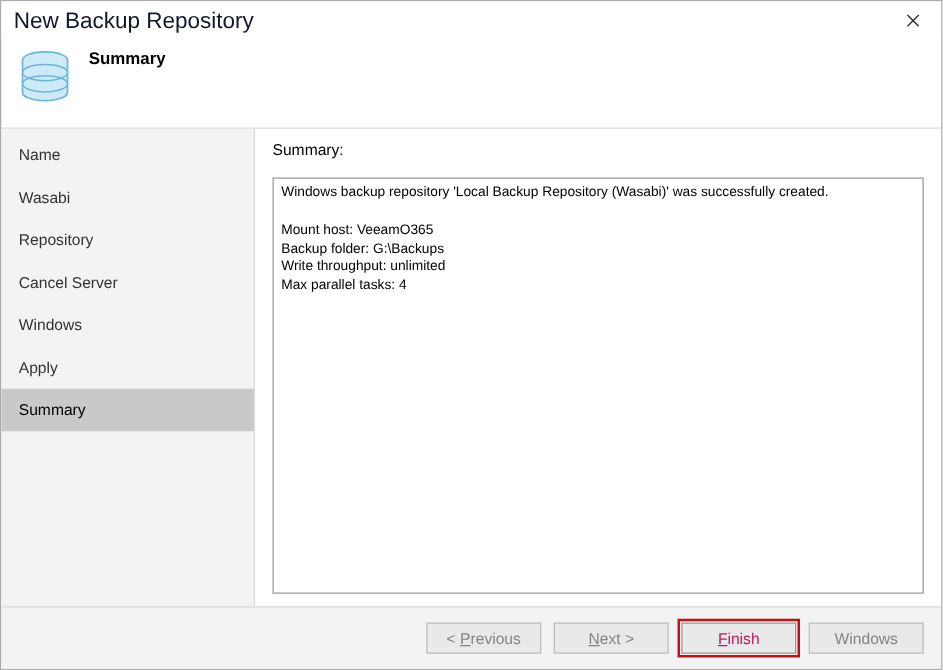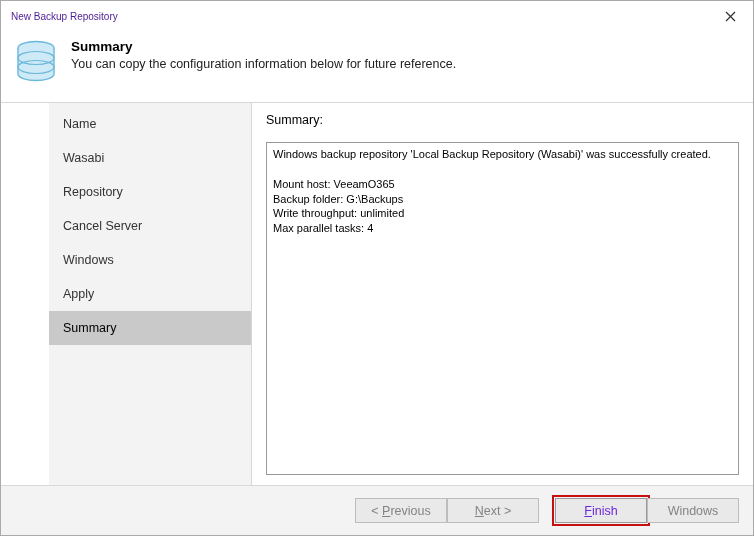--- a/index.html
+++ b/index.html
@@ -17,21 +17,21 @@
     overflow: hidden;
   }
   .titlebar {
     display: flex;
     justify-content: space-between;
     align-items: center;
     height: 30px;
     padding: 0 0 0 10px;
     background: #fff;
   }
-  .titlebar-title { font-size: 10px; color: #4c1d95; }
+  .titlebar-title { font-size: 18px; color: #0f172a; }
   .close-btn {
     width: 45px;
     height: 30px;
     display: flex;
     align-items: center;
     justify-content: center;
     font-size: 15px;
     color: #333;
     cursor: pointer;
   }
@@ -48,21 +48,20 @@
     flex: 1 1 auto;
     display: flex;
     border-top: 1px solid #d8d8d8;
     min-height: 0;
   }
   .sidebar {
     width: 203px;
     background: #f3f3f3;
     border-right: 1px solid #d8d8d8;
     padding-top: 4px;
-    margin-left: 48px;
   }
   .nav-item {
     padding: 10px 14px;
     font-size: 12.5px;
     color: #333;
     cursor: pointer;
   }
   .nav-item.selected {
     background: #c9c9c9;
     color: #000;
@@ -81,40 +80,40 @@
     padding: 4px 6px;
     font-size: 11px;
     line-height: 1.35;
     white-space: pre-wrap;
     overflow: auto;
     background: #fff;
   }
   .footer {
     display: flex;
     justify-content: flex-end;
+    gap: 10px;
     padding: 12px 14px;
     border-top: 1px solid #d8d8d8;
     background: #f3f3f3;
   }
   .btn {
     min-width: 92px;
     height: 25px;
     font-size: 12.5px;
     background: #e9e9e9;
     border: 1px solid #bdbdbd;
     color: #848484;
     cursor: default;
     padding: 0 10px;
   }
   .btn.enabled {
-    color: #6d28d9;
+    color: #be185d;
     border: 1px solid #999;
     background: #e9e9e9;
     cursor: pointer;
-    margin-left: 16px;
   }
   .btn.primary {
     outline: 2px solid #c61010;
     outline-offset: 1px;
   }
   .u { text-decoration: underline; }
 </style>
 </head>
 <body>
 
@@ -132,21 +131,20 @@
   <div class="disk-icon">
     <svg width="42" height="46" viewBox="0 0 42 46">
       <ellipse cx="21" cy="9" rx="18" ry="6.5" fill="#cfeaf7" stroke="#6bb7da" stroke-width="1.4"></ellipse>
       <path d="M3 9 v26 a18 6.5 0 0 0 36 0 V9" fill="#cfeaf7" stroke="#6bb7da" stroke-width="1.4"></path>
       <ellipse cx="21" cy="19" rx="18" ry="6.5" fill="none" stroke="#6bb7da" stroke-width="1.2"></ellipse>
       <ellipse cx="21" cy="28" rx="18" ry="6.5" fill="none" stroke="#6bb7da" stroke-width="1.2"></ellipse>
     </svg>
   </div>
   <div class="header-text">
     <h2>Summary</h2>
-    <p>You can copy the configuration information below for future reference.</p>
   </div>
 </div>
 
 <div class="content">
   <div class="sidebar">
     <div class="nav-item"><span>Name</span></div>
     <div class="nav-item"><span>Wasabi</span></div>
     <div class="nav-item"><span>Repository</span></div>
     <div class="nav-item"><span>Cancel Server</span></div>
     <div class="nav-item"><span>Windows</span></div>

